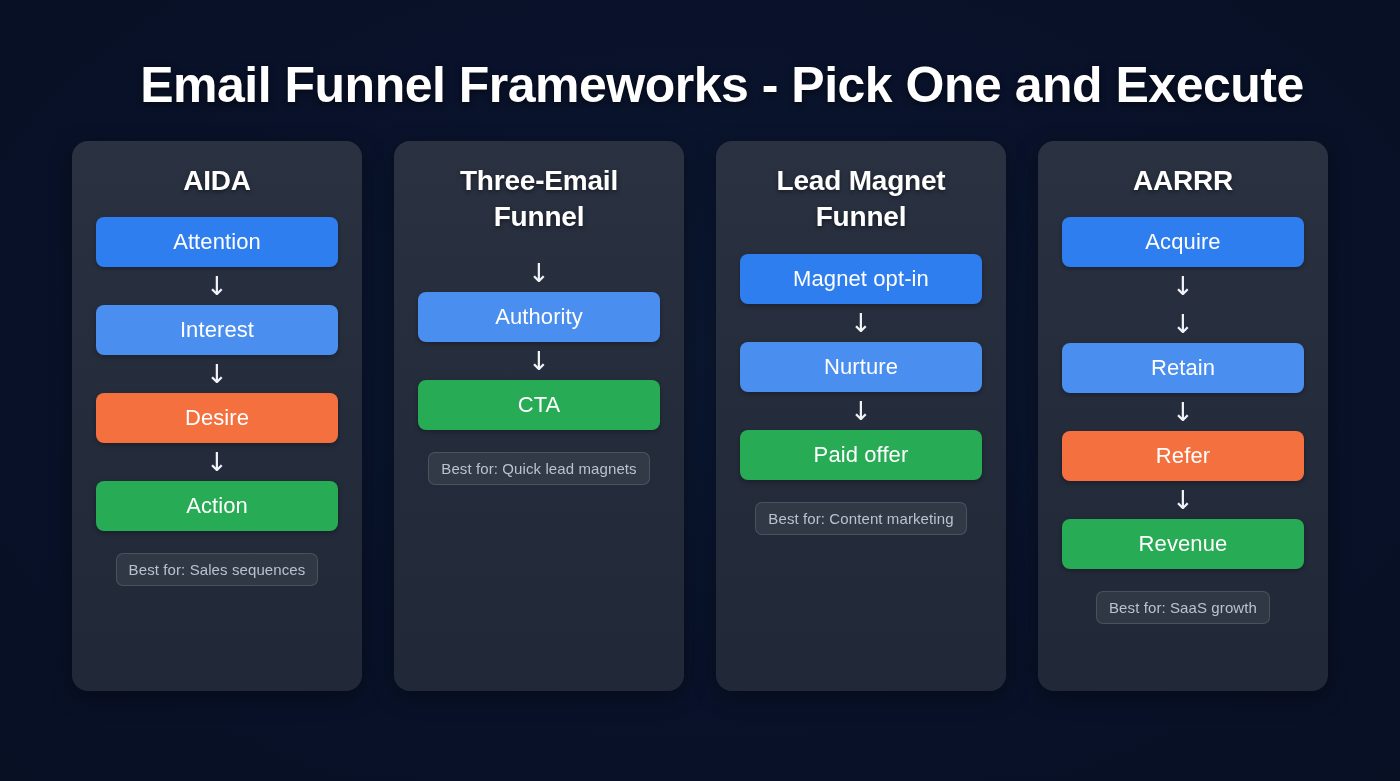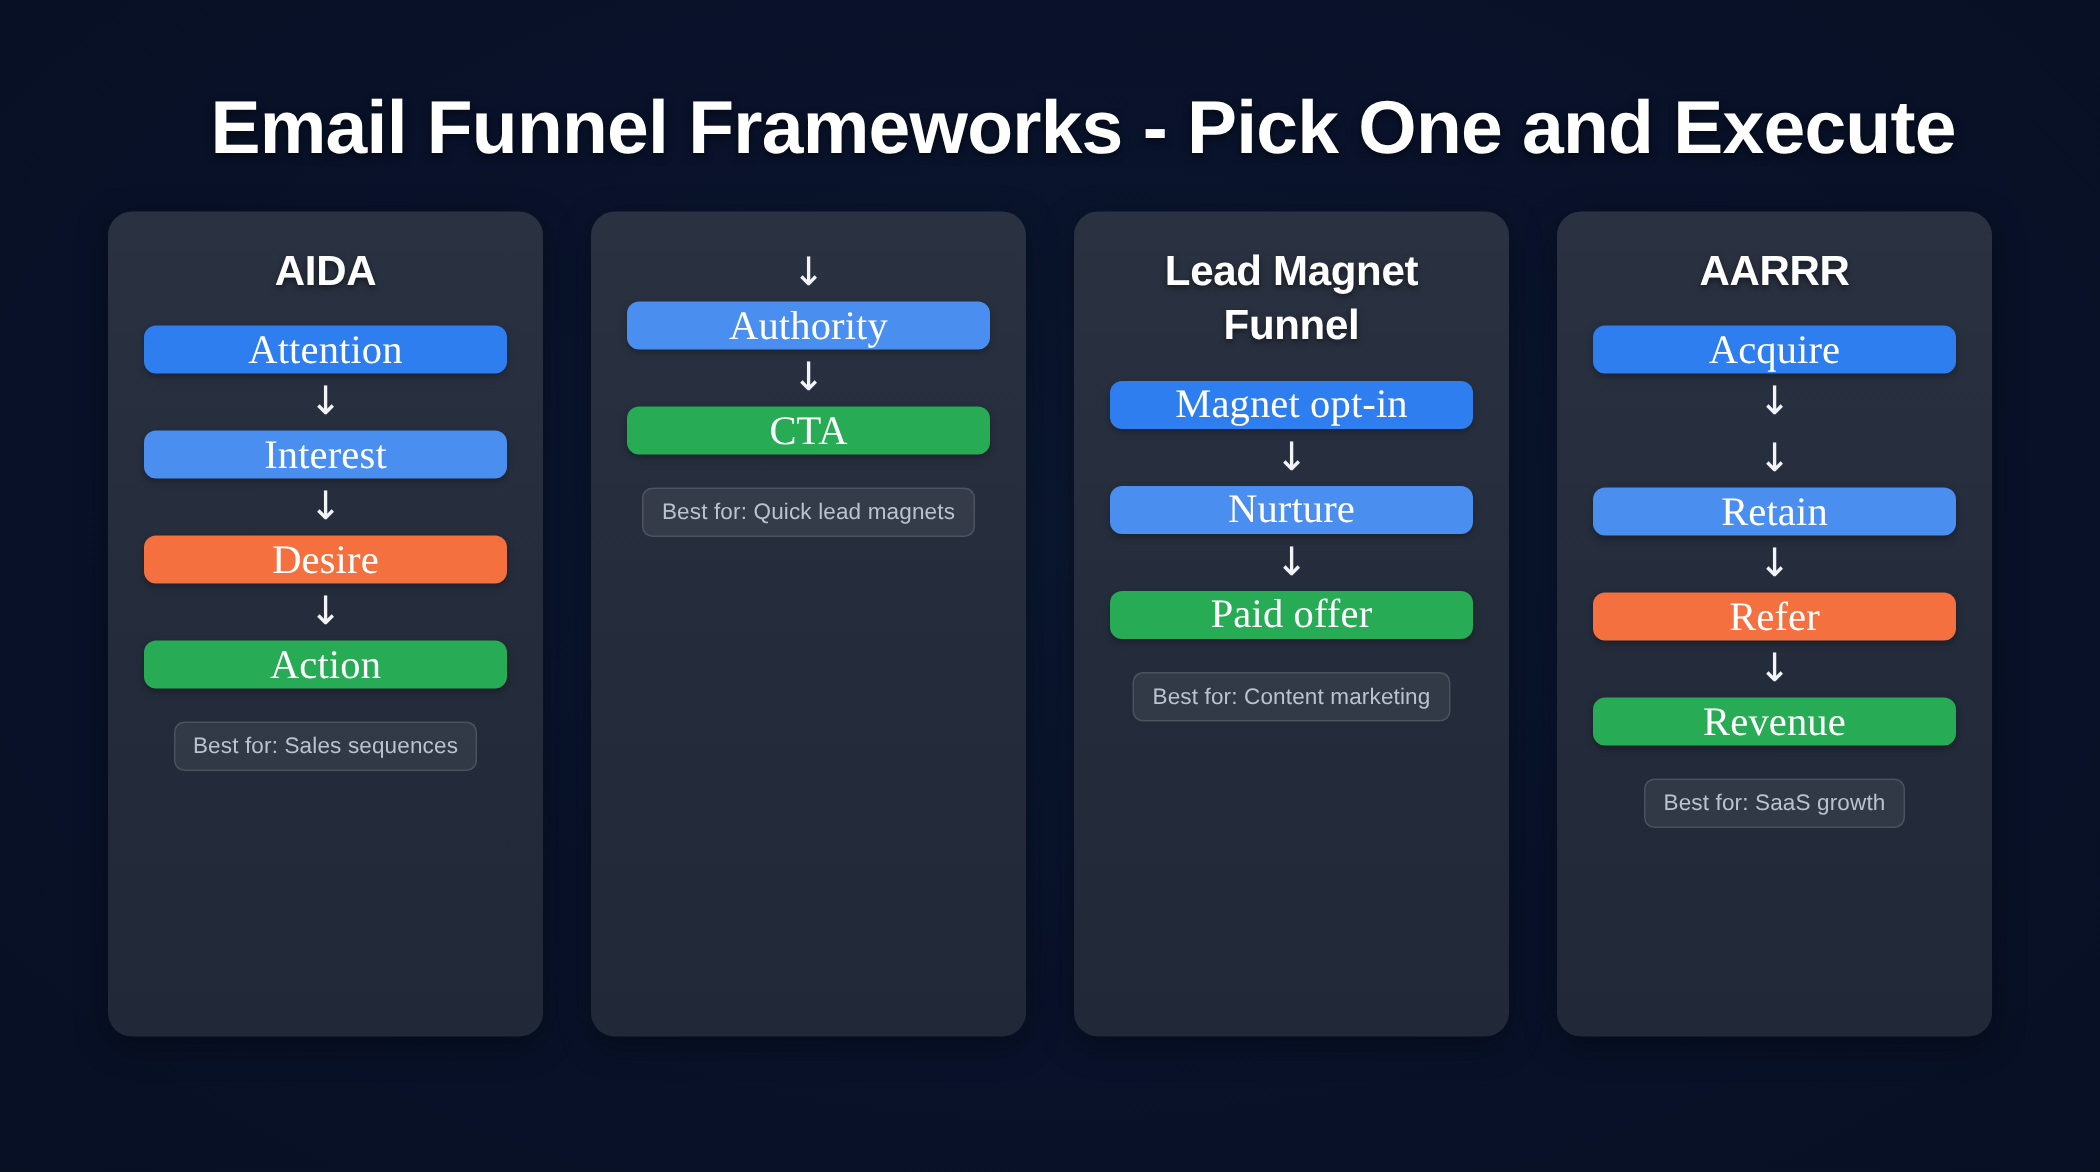--- a/index.html
+++ b/index.html
@@ -78,31 +78,30 @@
 
   .steps {
     width: 100%;
     display: flex;
     flex-direction: column;
     align-items: center;
   }
 
   .step {
     width: 100%;
-    height: 32px;
+    height: 50px;
     border-radius: 8px;
     display: flex;
     align-items: center;
     justify-content: center;
-    font-size: 27px;
+    font-size: 22px;
     color: #ffffff;
     letter-spacing: 0.1px;
     box-shadow: 0 2px 5px rgba(0,0,0,0.28);
     white-space: nowrap;
-    font-family: Liberation Serif, serif;
   }
 
   .step.blue-dark  { background: #2f7ef0; }
   .step.blue-light { background: #4a8ef0; }
   .step.orange     { background: #f4703f; }
   .step.green      { background: #27ab54; }
 
   .arrow {
     height: 38px;
     display: flex;
@@ -151,20 +150,21 @@
           <div class="arrow">↓</div>
           <div class="step orange">Desire</div>
           <div class="arrow">↓</div>
           <div class="step green">Action</div>
         </div>
         <div class="badge-wrap">
           <div class="badge">Best for: Sales sequences</div>
         </div>
       </div>
       <div class="card">
+        <div class="card-title">Three-Email Funnel</div>
         <div class="steps">
           <div class="arrow">↓</div>
           <div class="step blue-light">Authority</div>
           <div class="arrow">↓</div>
           <div class="step green">CTA</div>
         </div>
         <div class="badge-wrap">
           <div class="badge">Best for: Quick lead magnets</div>
         </div>
       </div>

